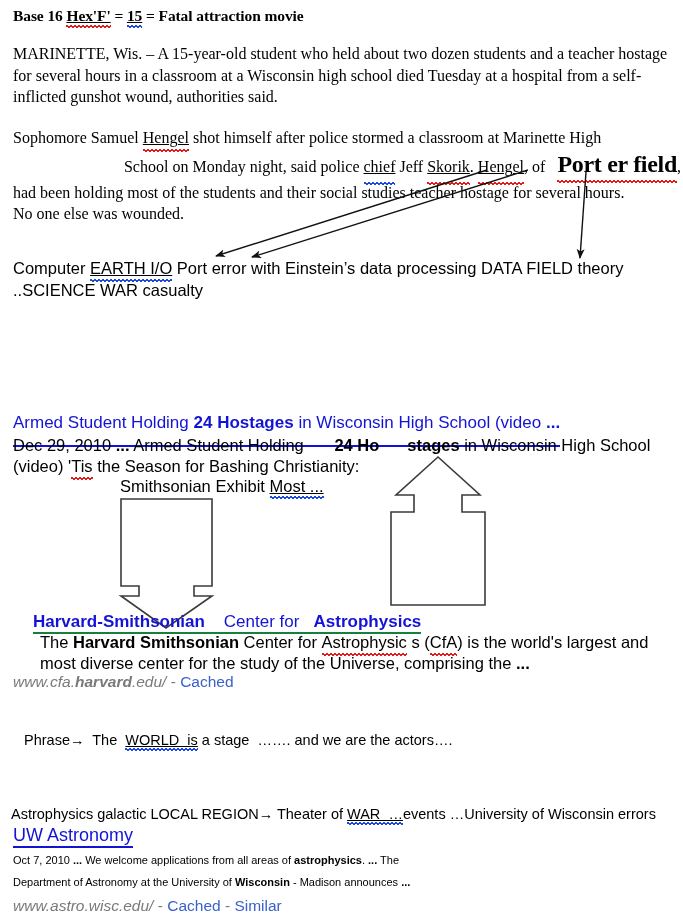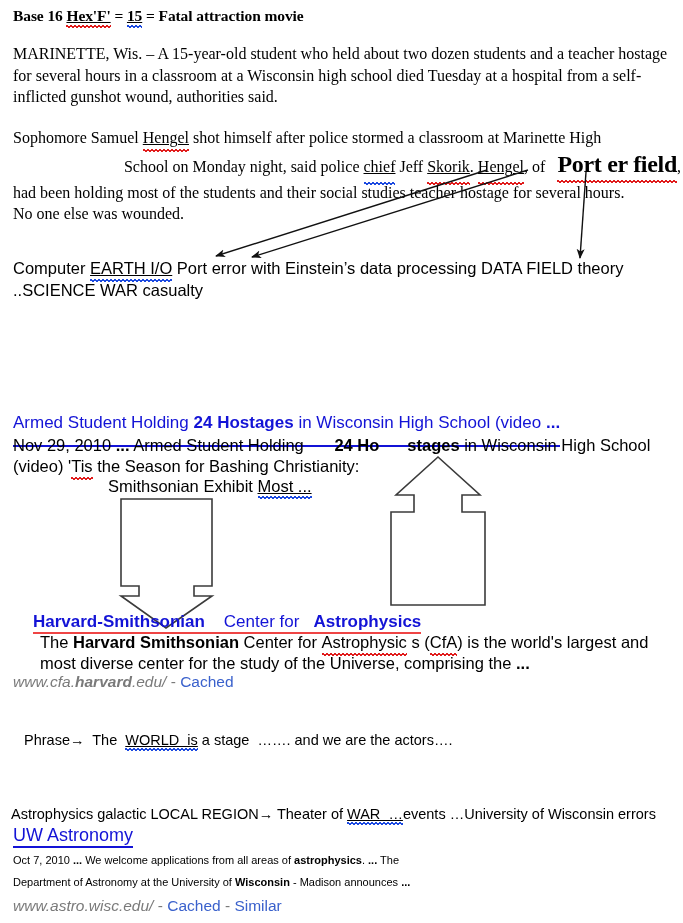--- a/index.html
+++ b/index.html
@@ -104,34 +104,34 @@
     line-height: 19px;
   }
   #result-1-snippet {
     left: 13px; top: 435px;
     width: 660px;
     font-size: 16.5px;
     line-height: 21px;
     font-family: "Liberation Sans", sans-serif;
   }
   #smithsonian-line {
-    left: 108px; top: 477px;
+    left: 120px; top: 477px;
     font-size: 16.5px;
     font-family: "Liberation Sans", sans-serif;
     white-space: nowrap;
     text-align: right;
   }
 
   #result-2-title {
     left: 33px; top: 612px;
     font-size: 17px;
     color: #1313d6;
     font-family: "Liberation Sans", sans-serif;
     white-space: nowrap;
-    border-bottom: 2px solid #ef4444;
+    border-bottom: 2px solid #15803d;
     padding-bottom: 1px;
     line-height: 19px;
   }
   #result-2-snippet {
     left: 13px; top: 632px;
     width: 660px;
     font-size: 16.5px;
     line-height: 21px;
     font-family: "Liberation Sans", sans-serif;
     margin-left: 27px;
@@ -237,21 +237,21 @@
   <div class="abs sans" id="computer-line">
     <span>Computer </span><span class="sq-blue ul-black">EARTH  I/O</span><span>  Port  error   with Einstein’s data processing DATA FIELD theory</span><br>
     <span>..SCIENCE    WAR casualty</span>
   </div>
 
   <a class="abs sans" id="result-1-title" href="#" style="text-decoration:none;">
     <span>Armed Student Holding </span><b>24 Hostages</b><span> in Wisconsin High School (video </span><b>...</b>
   </a>
 
   <div class="abs sans" id="result-1-snippet">
-    <span>Nov 29, 2010 </span><b>...</b><span> Armed Student Holding </span><span style="display:inline-block;width:26px"></span><b>24 Ho</b><span style="display:inline-block;width:28px"></span><b>stages</b><span> in Wisconsin High School</span><br>
+    <span>Dec 29, 2010 </span><b>...</b><span> Armed Student Holding </span><span style="display:inline-block;width:26px"></span><b>24 Ho</b><span style="display:inline-block;width:28px"></span><b>stages</b><span> in Wisconsin High School</span><br>
     <span>(video) '</span><span class="sq-red">Tis</span><span> the Season for Bashing Christianity:</span>
   </div>
 
   <div class="abs sans" id="smithsonian-line">
     <span>Smithsonian Exhibit </span><span class="sq-blue ul-black">Most ...</span>
   </div>
 
   <svg class="shape-layer" viewBox="0 0 683 923" width="683" height="923">
 
     <polygon points="121,499 212,499 212,586 194,586 194,596 212,596 166,628 121,596 139,596 139,586 121,586" fill="#ffffff" stroke="#3b3b3b" stroke-width="1.6" stroke-linejoin="miter"></polygon>

